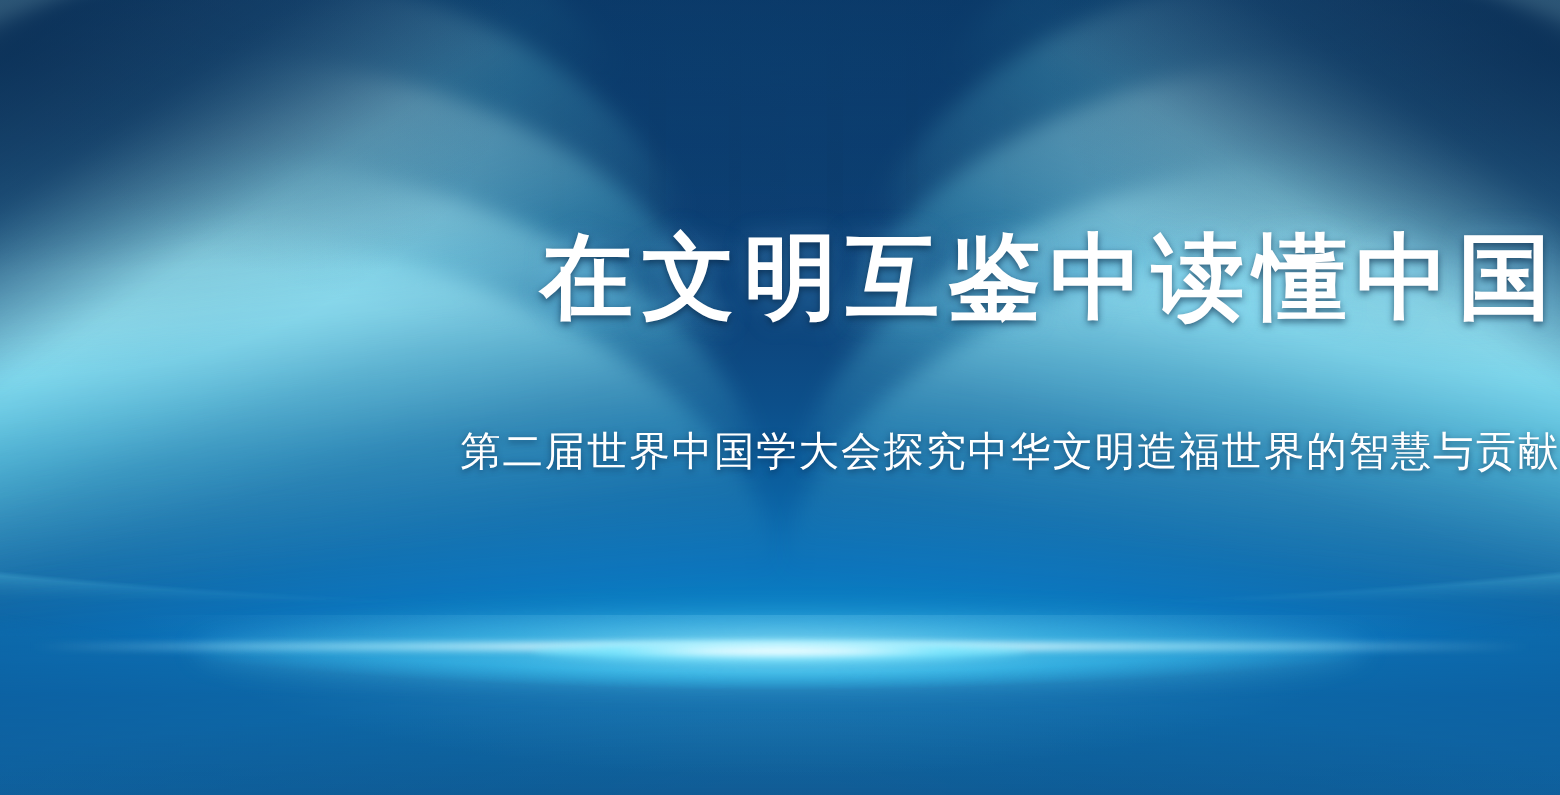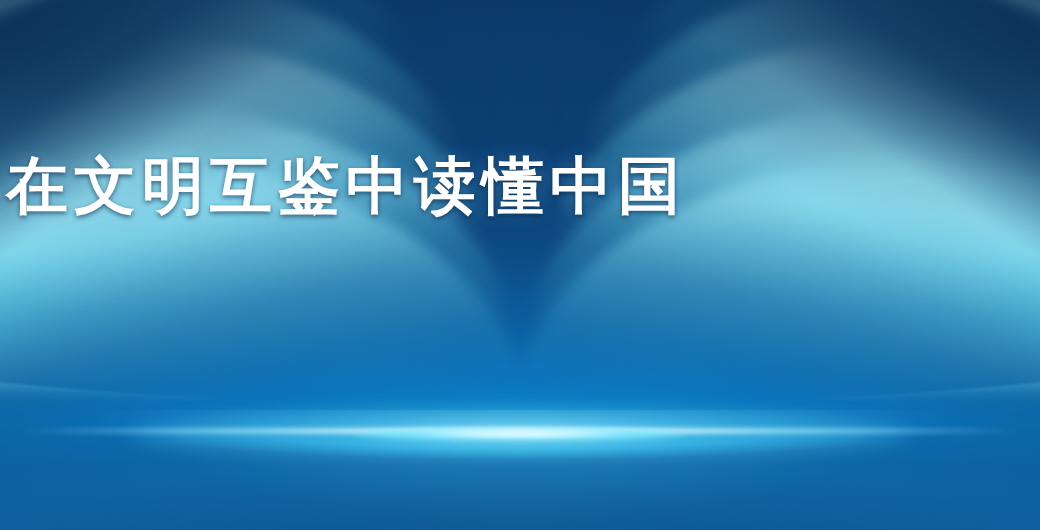--- a/index.html
+++ b/index.html
@@ -123,21 +123,21 @@
   }
   .corner-dark{
     background:
       radial-gradient(46% 58% at 0% 6%, rgba(8,40,76,.55), rgba(8,40,76,0) 72%),
       radial-gradient(46% 58% at 100% 6%, rgba(8,40,76,.55), rgba(8,40,76,0) 72%);
   }
 
   
   .content{
     position:absolute;inset:0;
-    display:flex;flex-direction:column;align-items:flex-start;
+    display:flex;flex-direction:column;align-items:flex-end;
     padding-top:113px;
   }
   .title{
     font-family:"Liberation Serif","DejaVu Serif",serif;
     font-weight:700;
     font-size:62px;
     line-height:1;
     letter-spacing:6px;
     color:#ffffff;
     text-indent:6px;
@@ -204,15 +204,16 @@
 
   <div class="horizon-wide"></div>
   <div class="horizon-streak"></div>
   <div class="horizon"></div>
 
   <div class="layer vignette"></div>
   <div class="layer corner-dark"></div>
 
   <div class="content">
     <h1 class="title">在文明互鉴中读懂中国</h1>
+    <p class="subtitle">第二届世界中国学大会探究中华文明造福世界的智慧与贡献</p>
   </div>
 
 </div>
 
 </body></html>

